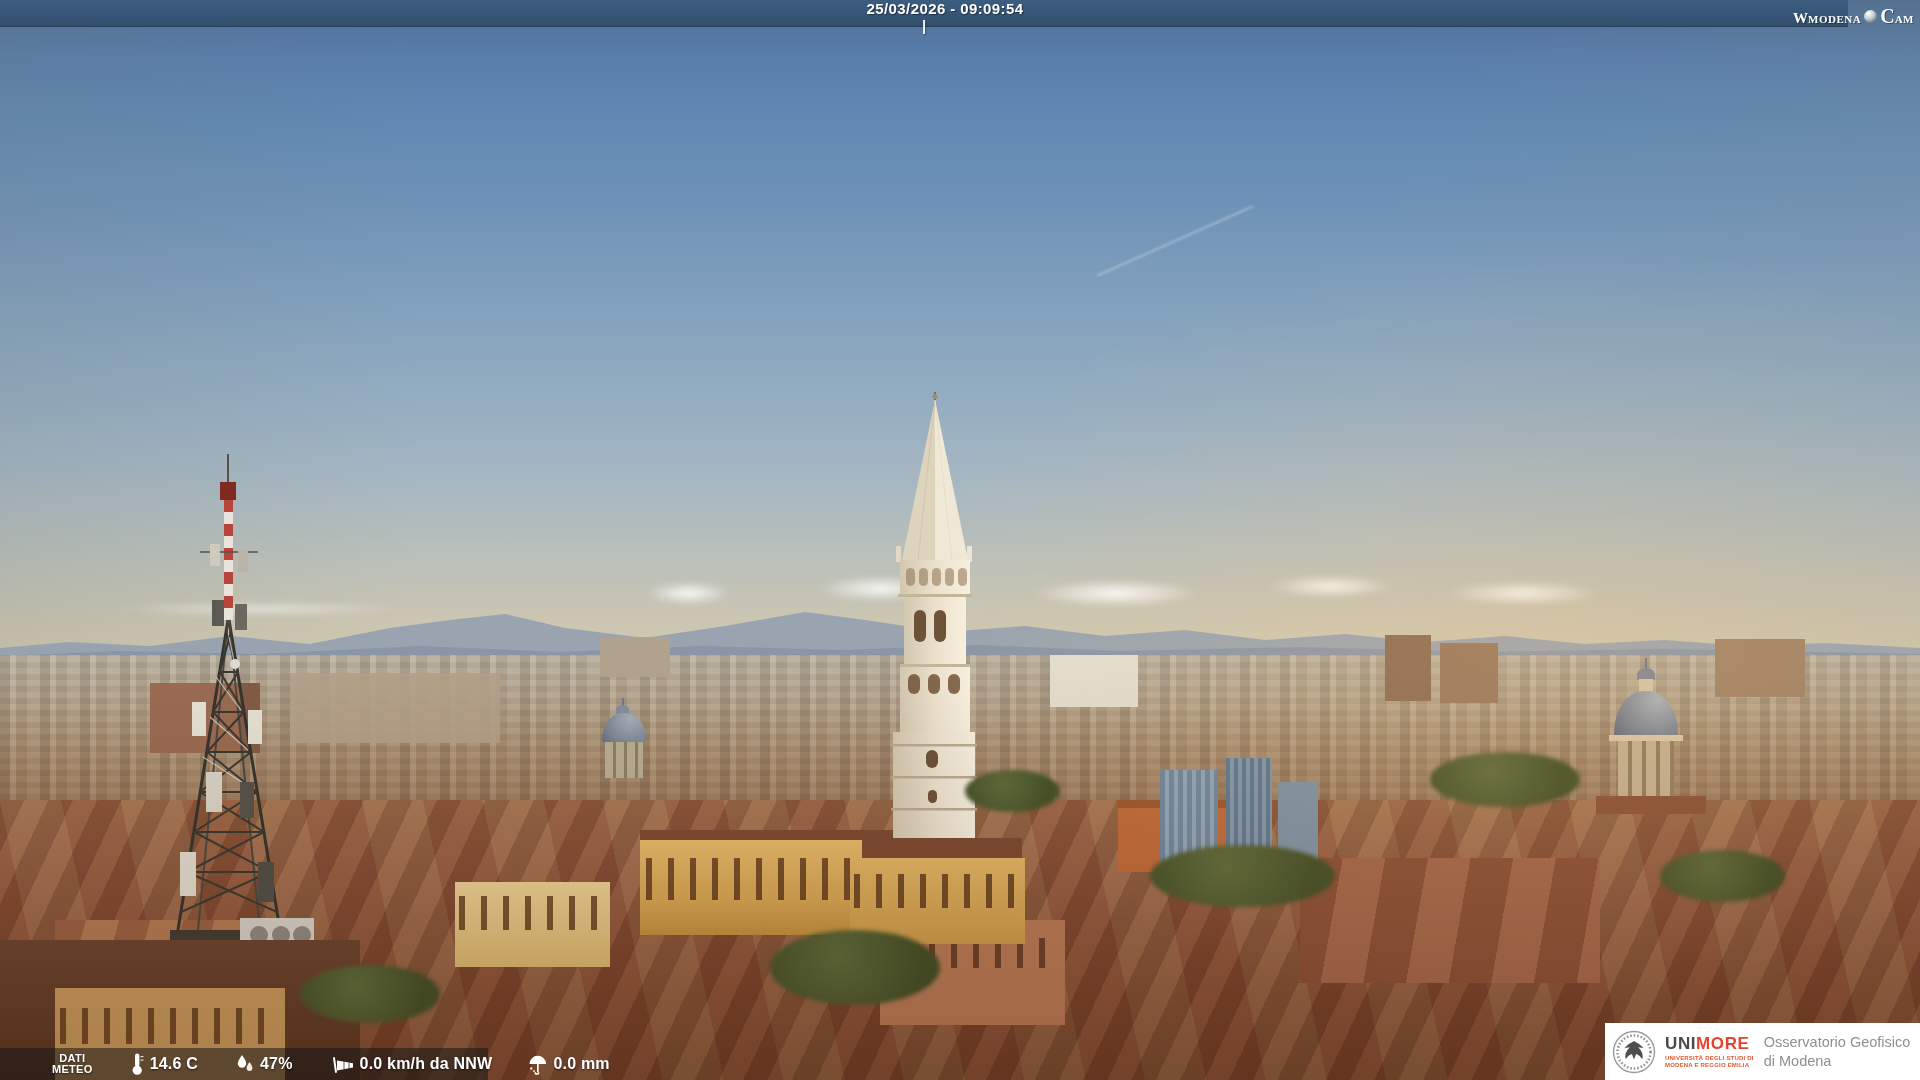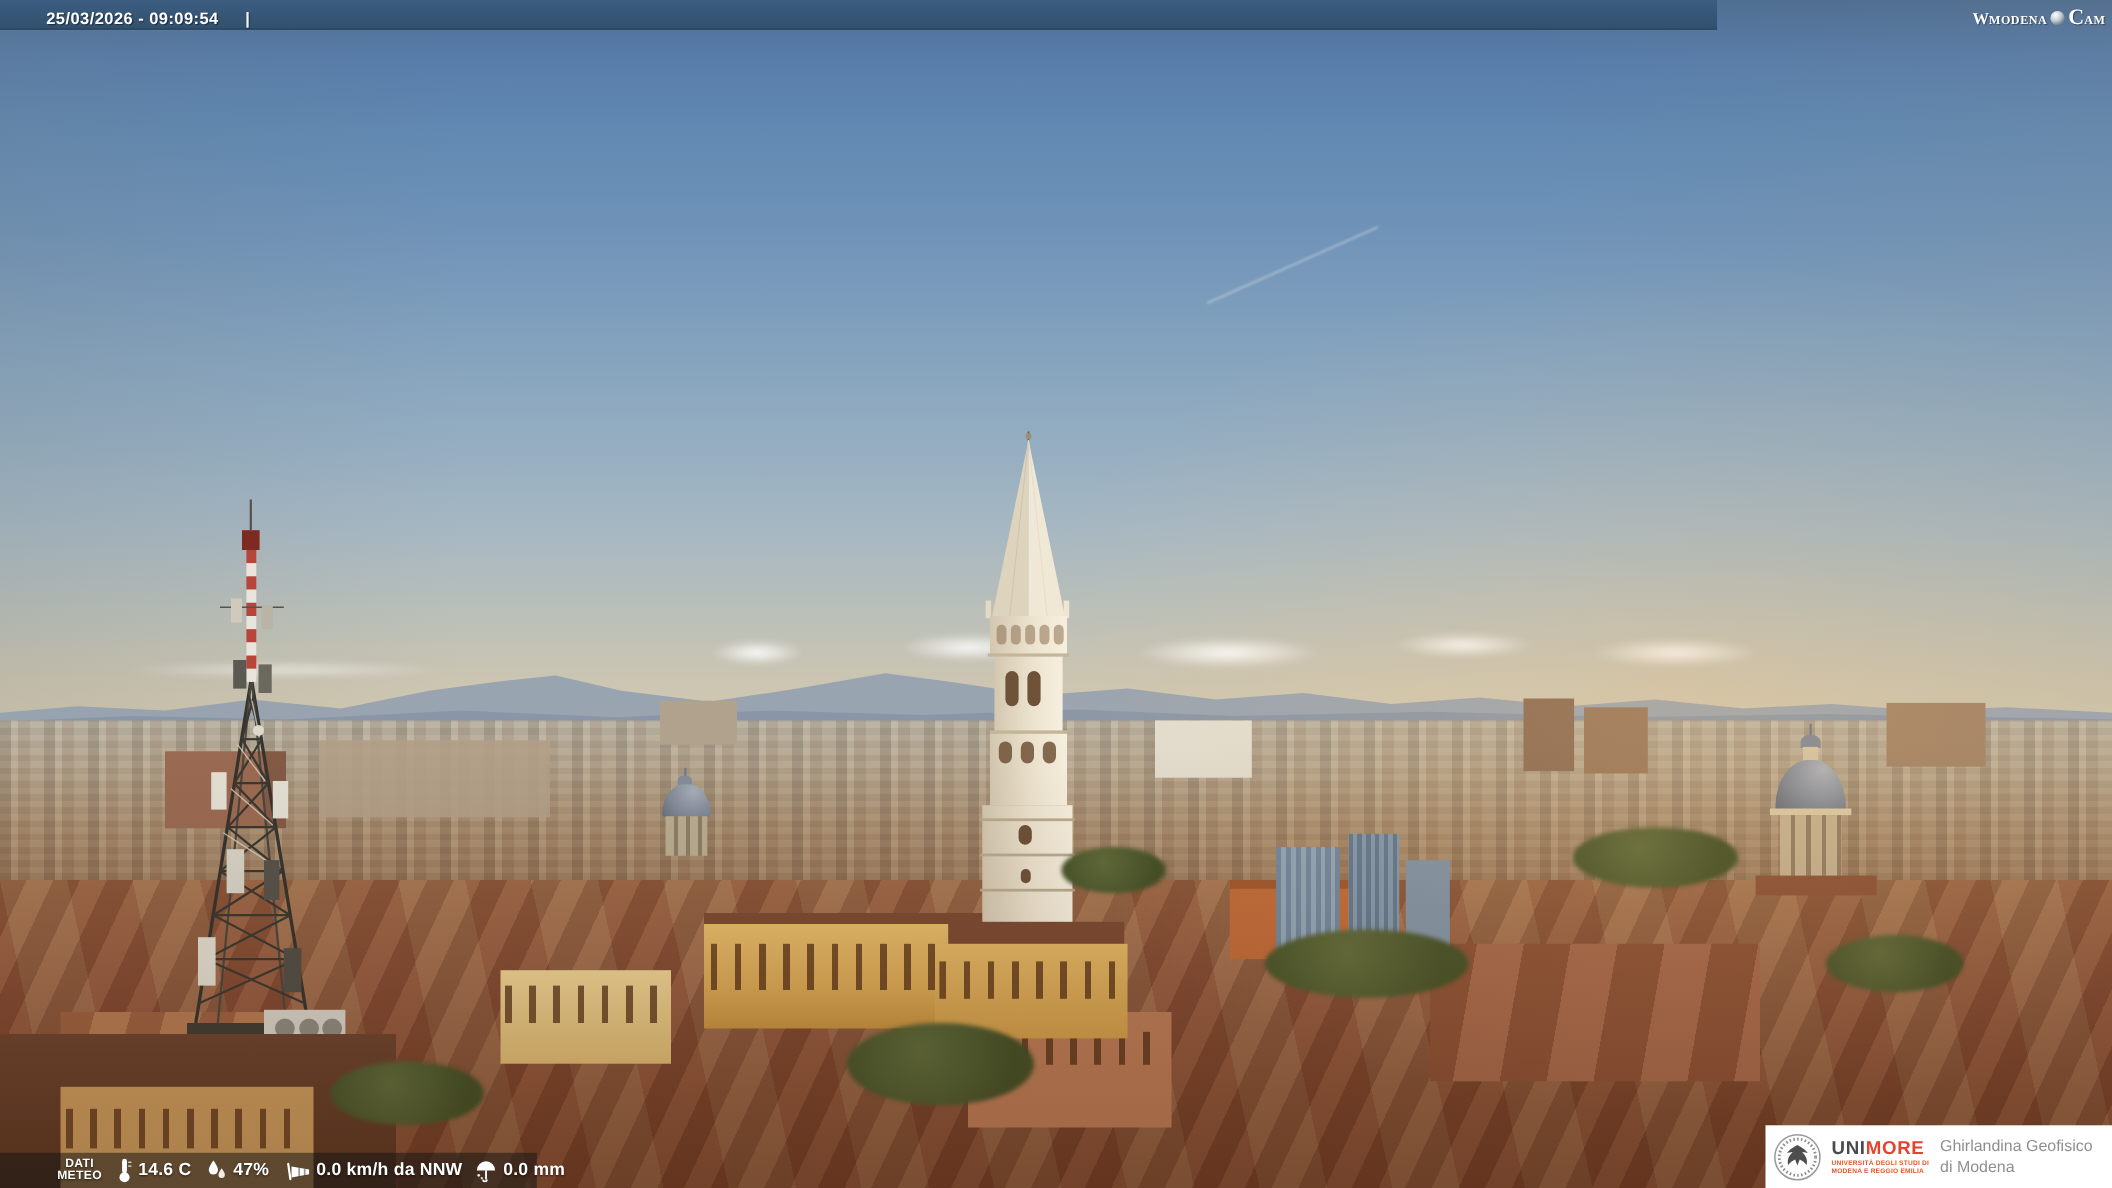--- a/index.html
+++ b/index.html
@@ -45,42 +45,42 @@
   .tree{position:absolute;border-radius:50%;filter:blur(2px);
     background:radial-gradient(circle at 40% 35%,#5d6b3a,#414f26 75%);}
   .winrow{background:
       repeating-linear-gradient(90deg,rgba(80,45,20,.75) 0 6px,rgba(0,0,0,0) 6px 22px);}
   .sunlight{position:absolute;inset:0;pointer-events:none;background:
       radial-gradient(900px 560px at 80% 58%,rgba(255,195,115,.18),rgba(255,195,115,0) 70%),
       linear-gradient(180deg,rgba(0,0,0,0) 62%,rgba(70,35,15,.22) 100%);}
   .ghirlandina,.mast{position:absolute;}
 
   
-  .topbar{position:absolute;left:0;top:0;width:1561px;height:27px;
+  .topbar{position:absolute;left:0;top:0;width:1848px;height:27px;
     background:linear-gradient(180deg,#3c5d81,#32506d);
     border-bottom:1px solid rgba(10,25,40,.45);
-    display:flex;align-items:flex-end;color:#fff;font-weight:bold;font-size:15px;
-    text-shadow:1px 1px 1px rgba(0,0,0,.45);}
+    display:flex;align-items:center;color:#fff;font-weight:bold;font-size:15px;
+    text-shadow:1px 1px 1px rgba(0,0,0,.45);flex-direction:column;}
   .topbar .dt{margin-left:42px;letter-spacing:.4px;white-space:nowrap;}
   .topbar .sep{margin:0 24px;opacity:.95;}
   .topbar .title{letter-spacing:.3px;white-space:nowrap;}
   .wcam{position:absolute;right:6px;top:0;height:27px;display:flex;align-items:baseline;
     font-family:"Liberation Serif",serif;color:#fff;font-weight:600;
     padding-top:5px;text-shadow:1px 1px 1px rgba(0,0,0,.4);}
   .wcam .big{font-size:15px;}
   .wcam .small{font-size:11px;letter-spacing:.5px;}
   .wcam .big2{font-size:20px;}
   .wcam .small2{font-size:11px;letter-spacing:.5px;}
   .wcam .orb{width:13px;height:13px;border-radius:50%;margin:0 3px;align-self:center;
     background:radial-gradient(circle at 35% 28%,#ffffff,#c7d0d8 40%,#74848f 72%,#4b5a66 100%);}
 
   
   .wbar{position:absolute;left:0;top:1048px;width:488px;height:32px;
     background:rgba(22,22,22,.52);display:flex;align-items:center;color:#fff;
-    text-shadow:0 1px 2px rgba(0,0,0,.65);}
+    text-shadow:0 1px 2px rgba(0,0,0,.65);gap:24px;}
   .wlabel{margin-left:52px;font-size:11px;font-weight:bold;line-height:11px;
     text-align:center;letter-spacing:.3px;}
   .metric{display:flex;align-items:center;}
   .metric svg{margin-right:5px;flex:none;}
   .metric .val{font-size:16px;font-weight:bold;letter-spacing:.2px;white-space:nowrap;}
   .m1{margin-left:12px;} .m2{margin-left:13px;} .m3{margin-left:14px;} .m4{margin-left:11px;}
 
   
   .logobox{position:absolute;left:1605px;top:1023px;width:315px;height:57px;
     background:#fff;display:flex;align-items:center;}
@@ -342,18 +342,18 @@
       <path d="M22 11 c-3 2 -6.5 3.2 -9.5 7.2 c3 -1 5.2 -1 5.2 -1 c-4 4 -5.2 8 -4 12 c2 -3 4 -4.2 6.2 -5.2 l2.1 5.5 l2.1 -5.5 c2.2 1 4.2 2.2 6.2 5.2 c1.2 -4 0 -8 -4 -12 c0 0 2.2 0 5.2 1 c-3 -4 -6.5 -5.2 -9.5 -7.2 z" fill="#4e4e4e"></path>
     </svg>
     <div class="uni-col">
       <div class="uni-word"><span>UNI</span><span class="more">MORE</span></div>
       <div class="uni-sub">
         <div>UNIVERSITÀ DEGLI STUDI DI</div>
         <div>MODENA E REGGIO EMILIA</div>
       </div>
     </div>
     <div class="org-col">
-      <div>Ghirlandina Geofisico</div>
+      <div>Osservatorio Geofisico</div>
       <div>di Modena</div>
     </div>
   </div>
 
 </div>
 
 </body></html>

